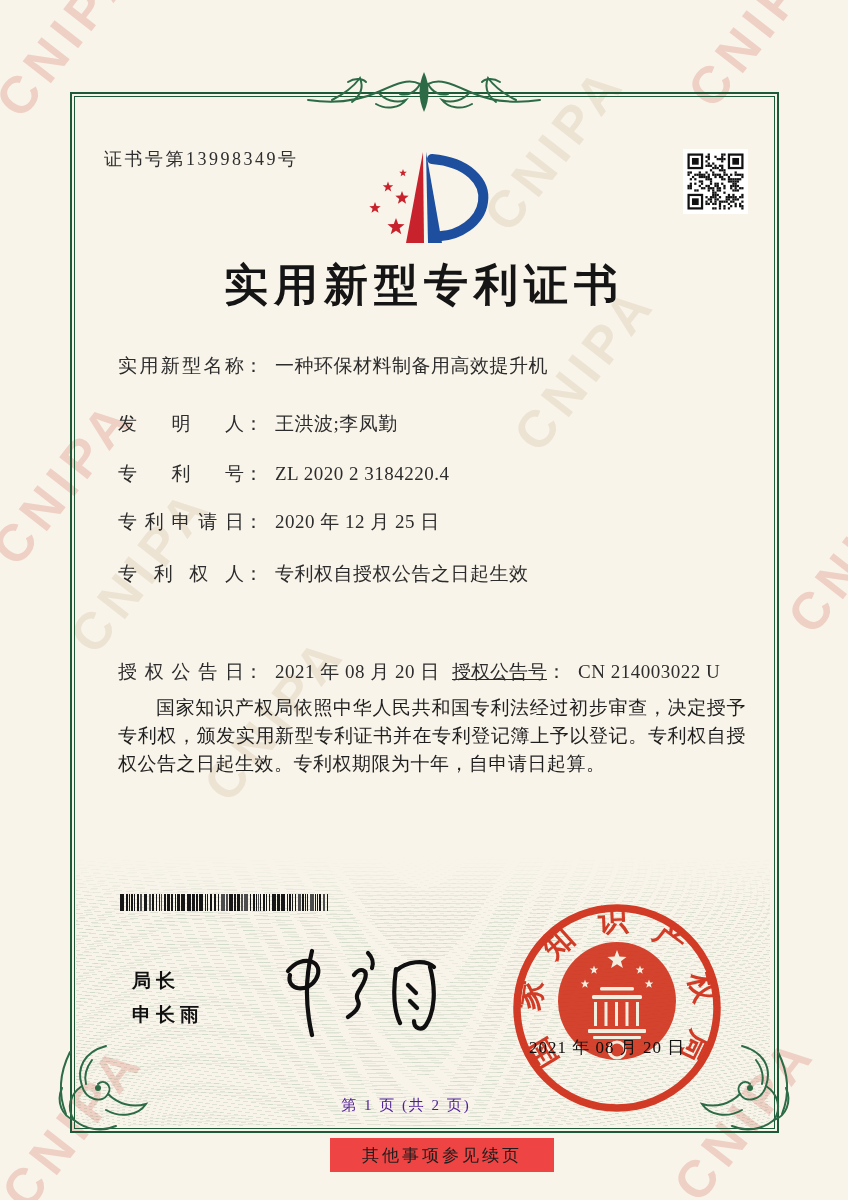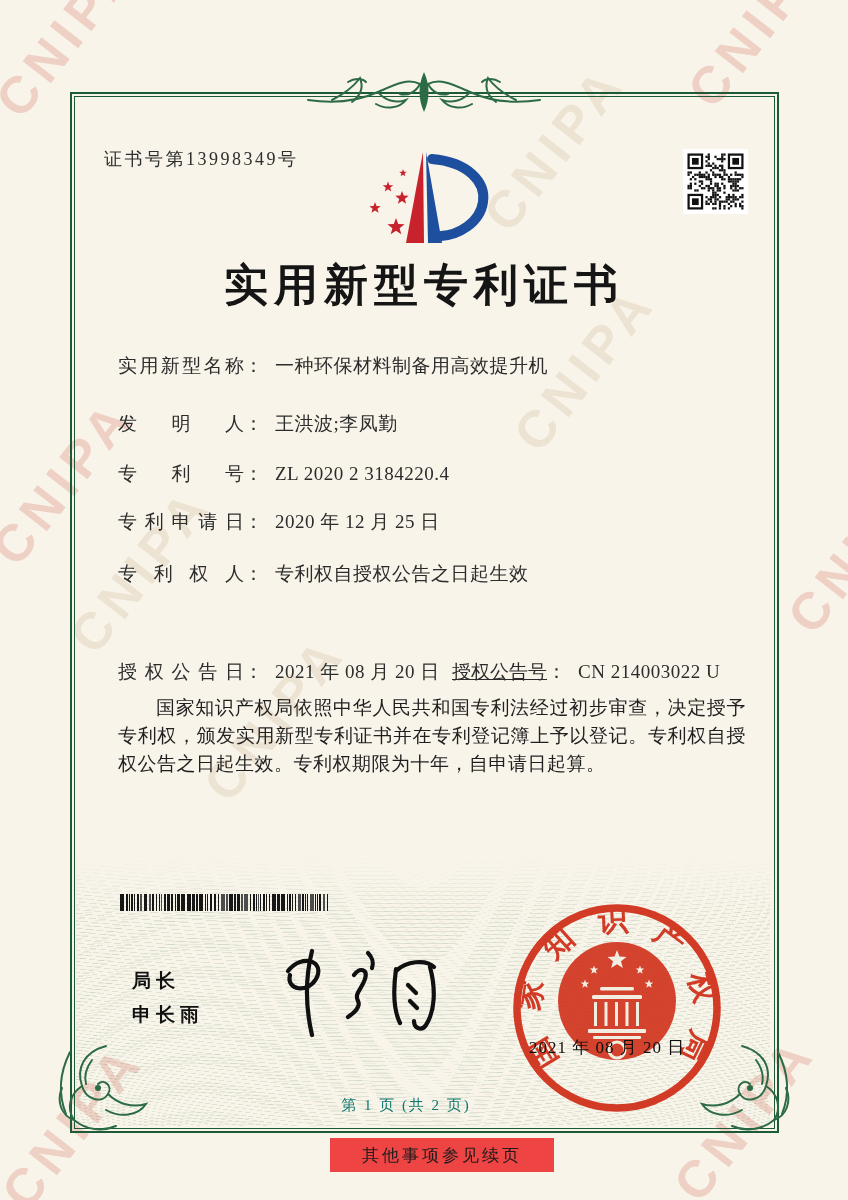--- a/index.html
+++ b/index.html
@@ -76,21 +76,21 @@
   .seal{left:507px;top:898px;z-index:3;opacity:.94;}
   .seal-ring{fill:none;stroke:var(--seal-red);stroke-width:7.5;}
   .seal-fill{fill:var(--seal-red);}
   .seal-text{fill:var(--seal-red);font-weight:700;font-family:"Liberation Serif","DejaVu Serif",serif;}
   .paper-fill{fill:#f2eee0;}
   .paper-stroke{stroke:#f2eee0;}
 
   .seal-date{left:529px;top:1036px;font-size:17px;letter-spacing:1px;color:#0f0f0f;z-index:4;}
 
   .page-info{position:absolute;left:0;right:36px;top:1096px;text-align:center;
-    font-size:15px;letter-spacing:2px;color:#0f766e;z-index:2;}
+    font-size:15px;letter-spacing:2px;color:#4c1d95;z-index:2;}
 
   .footer-note{position:absolute;left:330px;top:1138px;width:224px;height:34px;
     background:#ef4444;display:flex;align-items:center;justify-content:center;
     font-size:17px;letter-spacing:3px;color:#1c1c1c;z-index:2;}
 </style>
 </head>
 <body>
 
 <div class="page">
 

